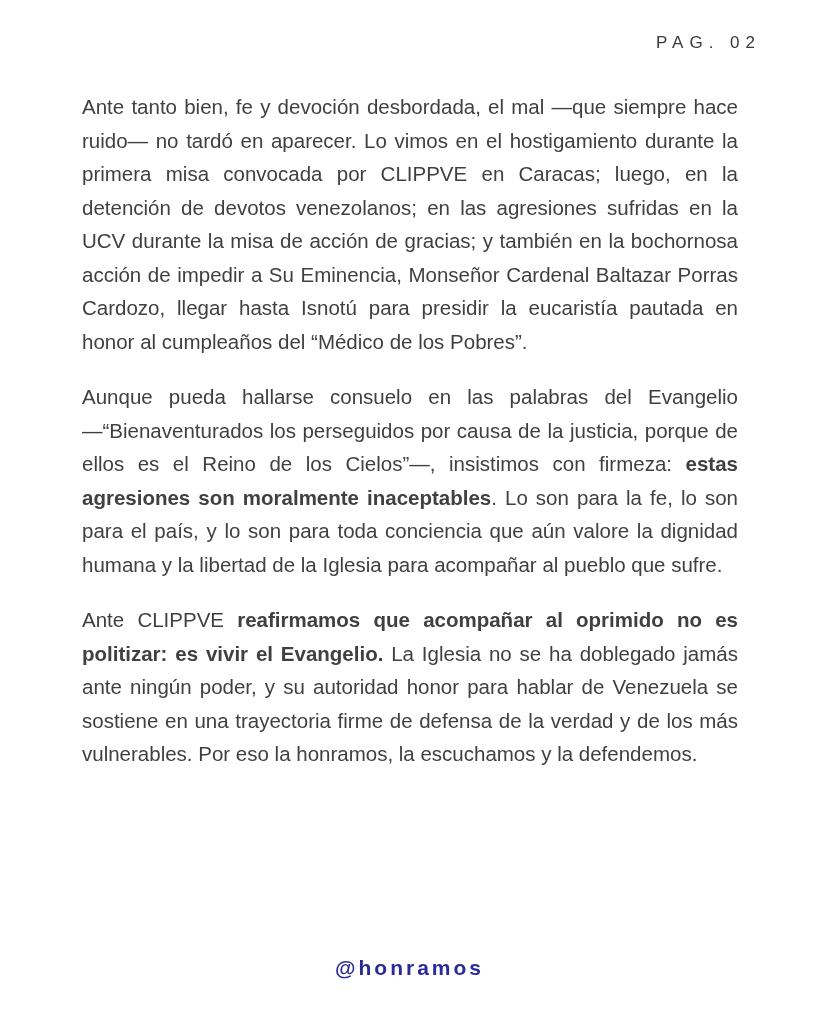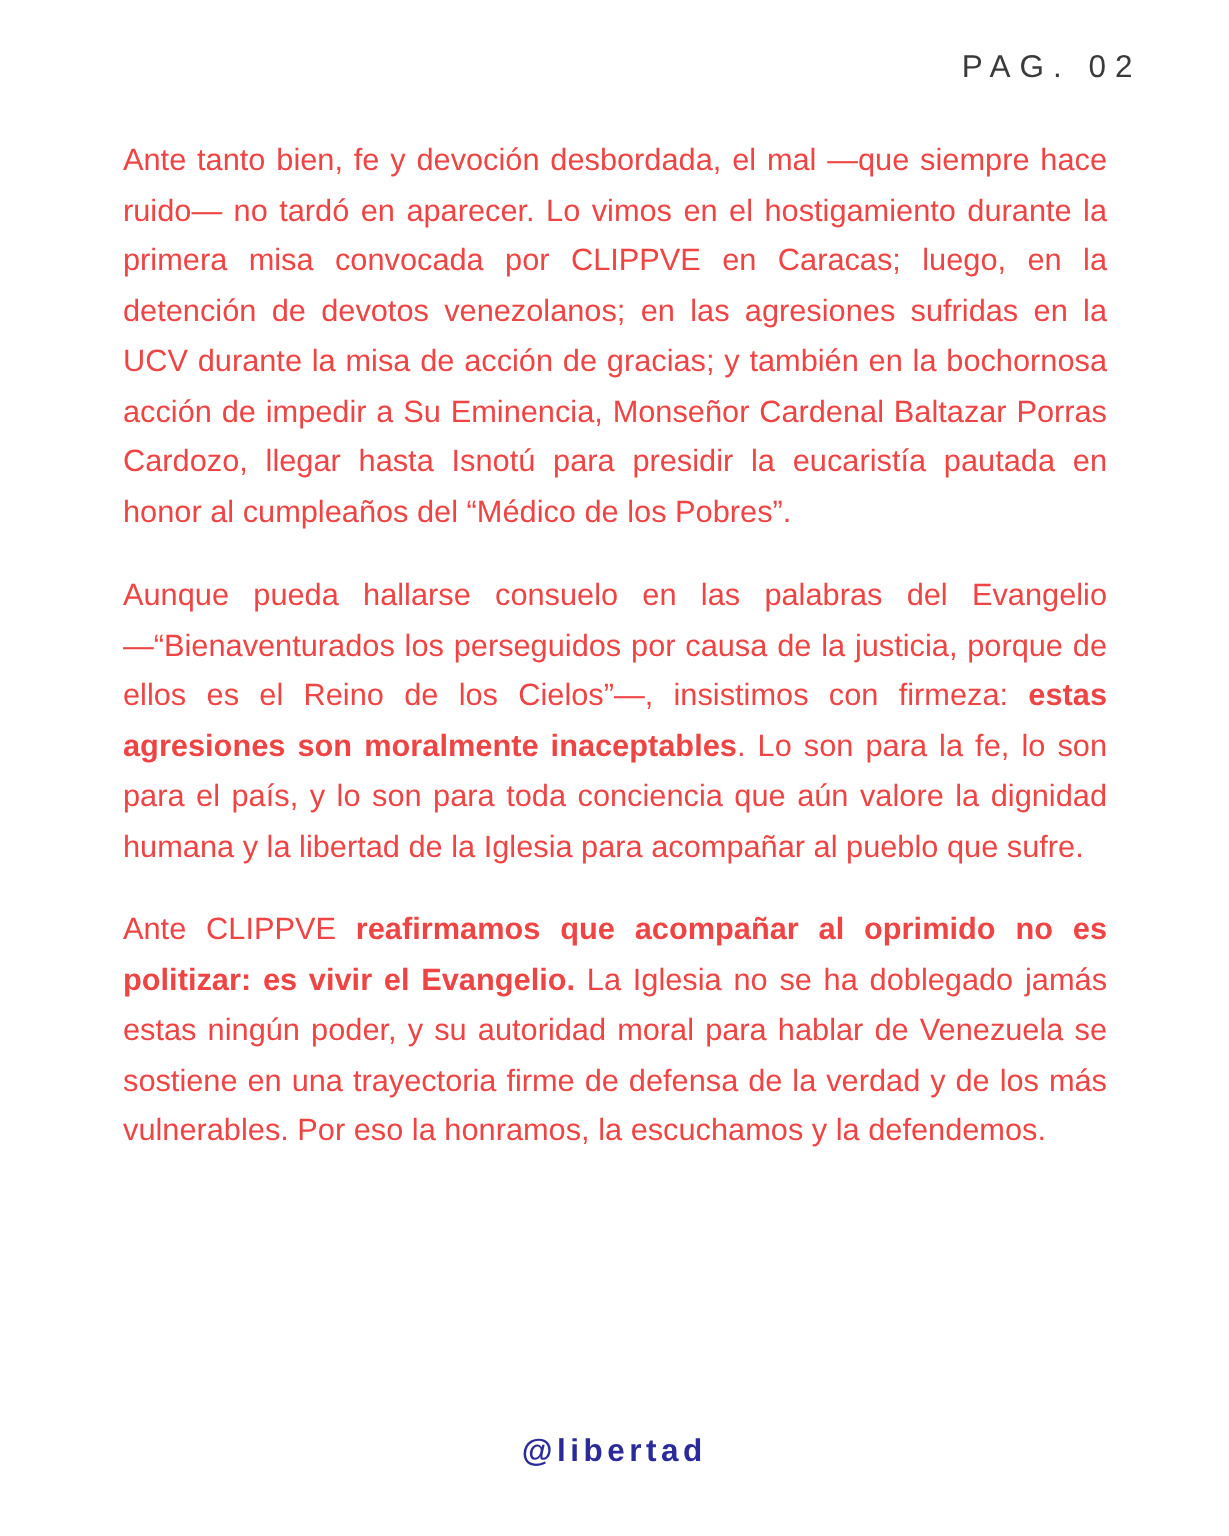--- a/index.html
+++ b/index.html
@@ -13,31 +13,31 @@
     position: relative;
     width: 819px;
     height: 1024px;
     background: #ffffff;
     overflow: hidden;
   }
   .page-number {
     position: absolute;
     top: 33px;
     right: 58px;
-    font-size: 21px;
+    font-size: 17px;
     letter-spacing: 6px;
     color: #3a3a3a;
     font-weight: 400;
   }
   .content {
     position: absolute;
     left: 82px;
     top: 90px;
     width: 656px;
-    color: #ef4444;
+    color: #404040;
   }
   .content p {
     font-size: 20.5px;
     line-height: 33.5px;
     text-align: justify;
     margin-bottom: 22px;
     font-weight: 400;
   }
   .content p .bold {
     font-weight: 700;
@@ -64,19 +64,19 @@
 
   <div class="page-number">PAG. 02</div>
 
   <div class="content">
 
     <p><span>Ante tanto bien, fe y devoción desbordada, el mal —que siempre hace ruido— no tardó en aparecer. Lo vimos en el hostigamiento durante la primera misa convocada por CLIPPVE en Caracas; luego, en la detención de devotos venezolanos; en las agresiones sufridas en la UCV durante la misa de acción de gracias; y también en la bochornosa acción de impedir a Su Eminencia, Monseñor Cardenal Baltazar Porras Cardozo, llegar hasta Isnotú para presidir la eucaristía pautada en honor al cumpleaños del “Médico de los Pobres”.</span></p>
 
 
     <p><span>Aunque pueda hallarse consuelo en las palabras del Evangelio —“Bienaventurados los perseguidos por causa de la justicia, porque de ellos es el Reino de los Cielos”—, insistimos con firmeza: </span><span class="bold">estas agresiones son moralmente inaceptables</span><span>. Lo son para la fe, lo son para el país, y lo son para toda conciencia que aún valore la dignidad humana y la libertad de la Iglesia para acompañar al pueblo que sufre.</span></p>
 
-    <p><span>Ante CLIPPVE </span><span class="bold">reafirmamos que acompañar al oprimido no es politizar: es vivir el Evangelio.</span><span> La Iglesia no se ha doblegado jamás estas ningún poder, y su autoridad moral para hablar de Venezuela se sostiene en una trayectoria firme de defensa de la verdad y de los más vulnerables. Por eso la honramos, la escuchamos y la defendemos.</span></p>
+    <p><span>Ante CLIPPVE </span><span class="bold">reafirmamos que acompañar al oprimido no es politizar: es vivir el Evangelio.</span><span> La Iglesia no se ha doblegado jamás ante ningún poder, y su autoridad honor para hablar de Venezuela se sostiene en una trayectoria firme de defensa de la verdad y de los más vulnerables. Por eso la honramos, la escuchamos y la defendemos.</span></p>
 
   </div>
 
-  <div class="footer-handle">@libertad</div>
+  <div class="footer-handle">@honramos</div>
 
 </div>
 
 </body></html>

